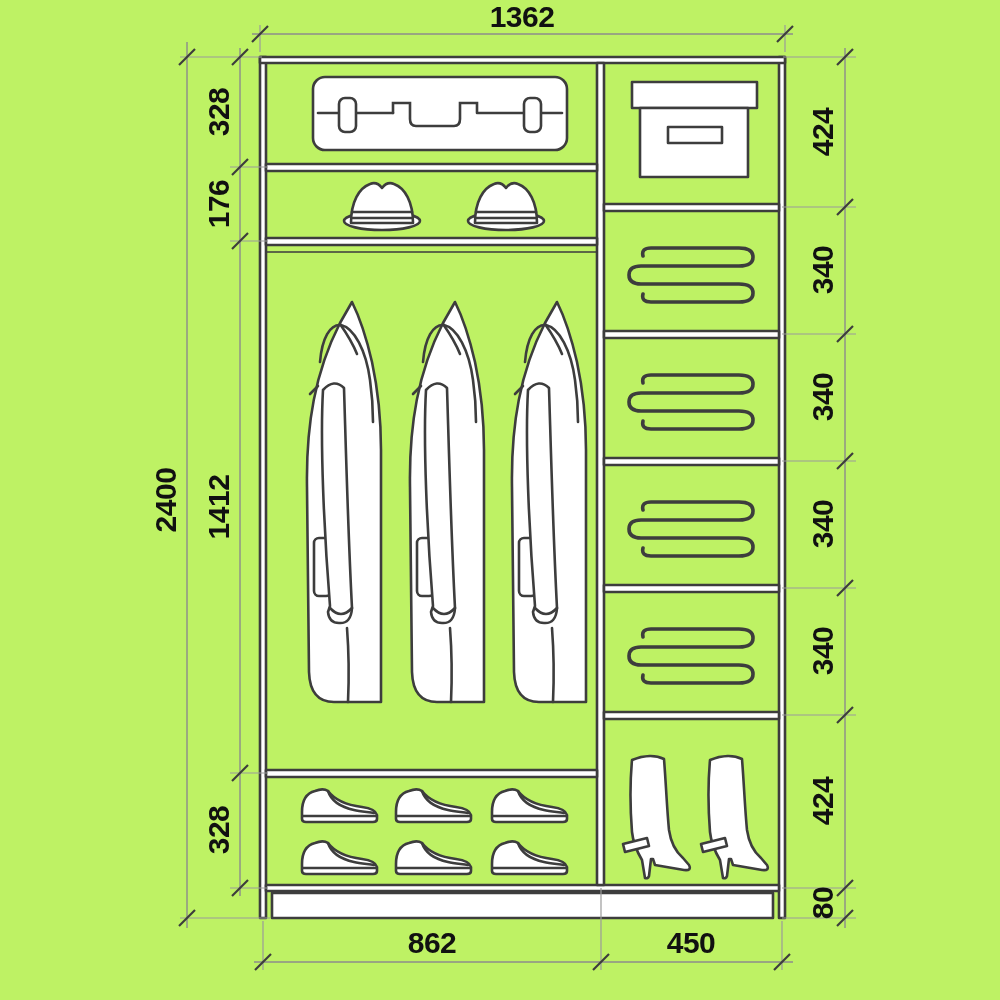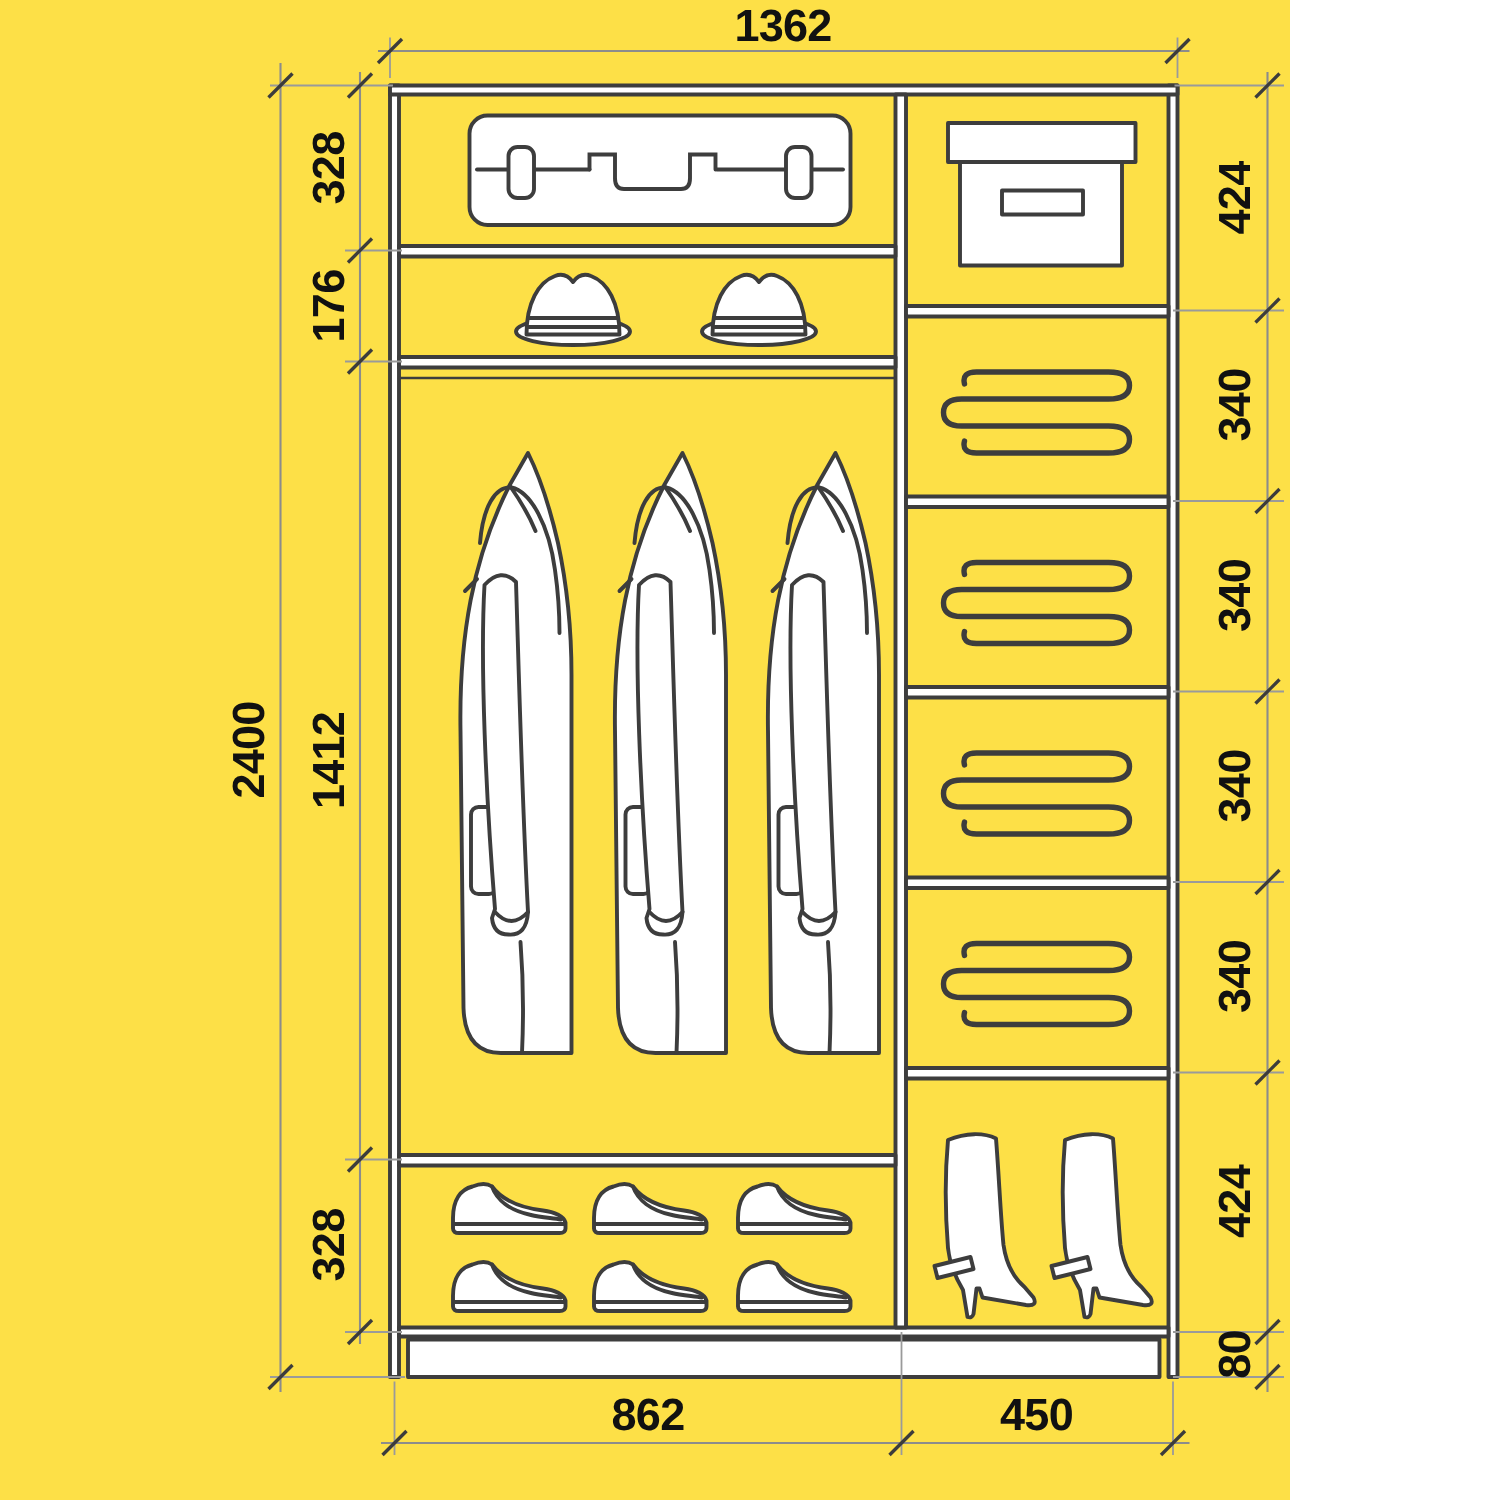--- a/index.html
+++ b/index.html
@@ -1,16 +1,16 @@
 <!DOCTYPE html>
 <html><head>
 <meta charset="utf-8">
 <style>
   html,body{margin:0;padding:0;background:#fff;}
-  .canvas{position:relative;width:860px;height:1000px;background:#fde047;overflow:hidden;
+  .canvas{position:relative;width:1000px;height:1000px;background:#bef264;overflow:hidden;
           font-family:"Liberation Sans", sans-serif;}
   svg{position:absolute;left:0;top:0;}
   .furn{stroke:#3d3d3d;stroke-width:2.6;fill:#ffffff;stroke-linejoin:round;stroke-linecap:round;}
   .furn-thin{stroke:#3d3d3d;stroke-width:1.6;fill:none;stroke-linecap:round;}
   .icon{stroke:#3d3d3d;stroke-width:2.6;fill:#ffffff;stroke-linejoin:round;stroke-linecap:round;}
   .icon-line{stroke:#3d3d3d;stroke-width:2.6;fill:none;stroke-linecap:round;}
   .linen{stroke:#3d3d3d;stroke-width:3.6;fill:none;stroke-linecap:round;stroke-linejoin:round;}
   .dim{stroke:#8c8c8c;stroke-width:1.4;fill:none;}
   .ext{stroke:#9a9a9a;stroke-width:1.2;fill:none;}
   .tick{stroke:#3c3c3c;stroke-width:2.2;}

